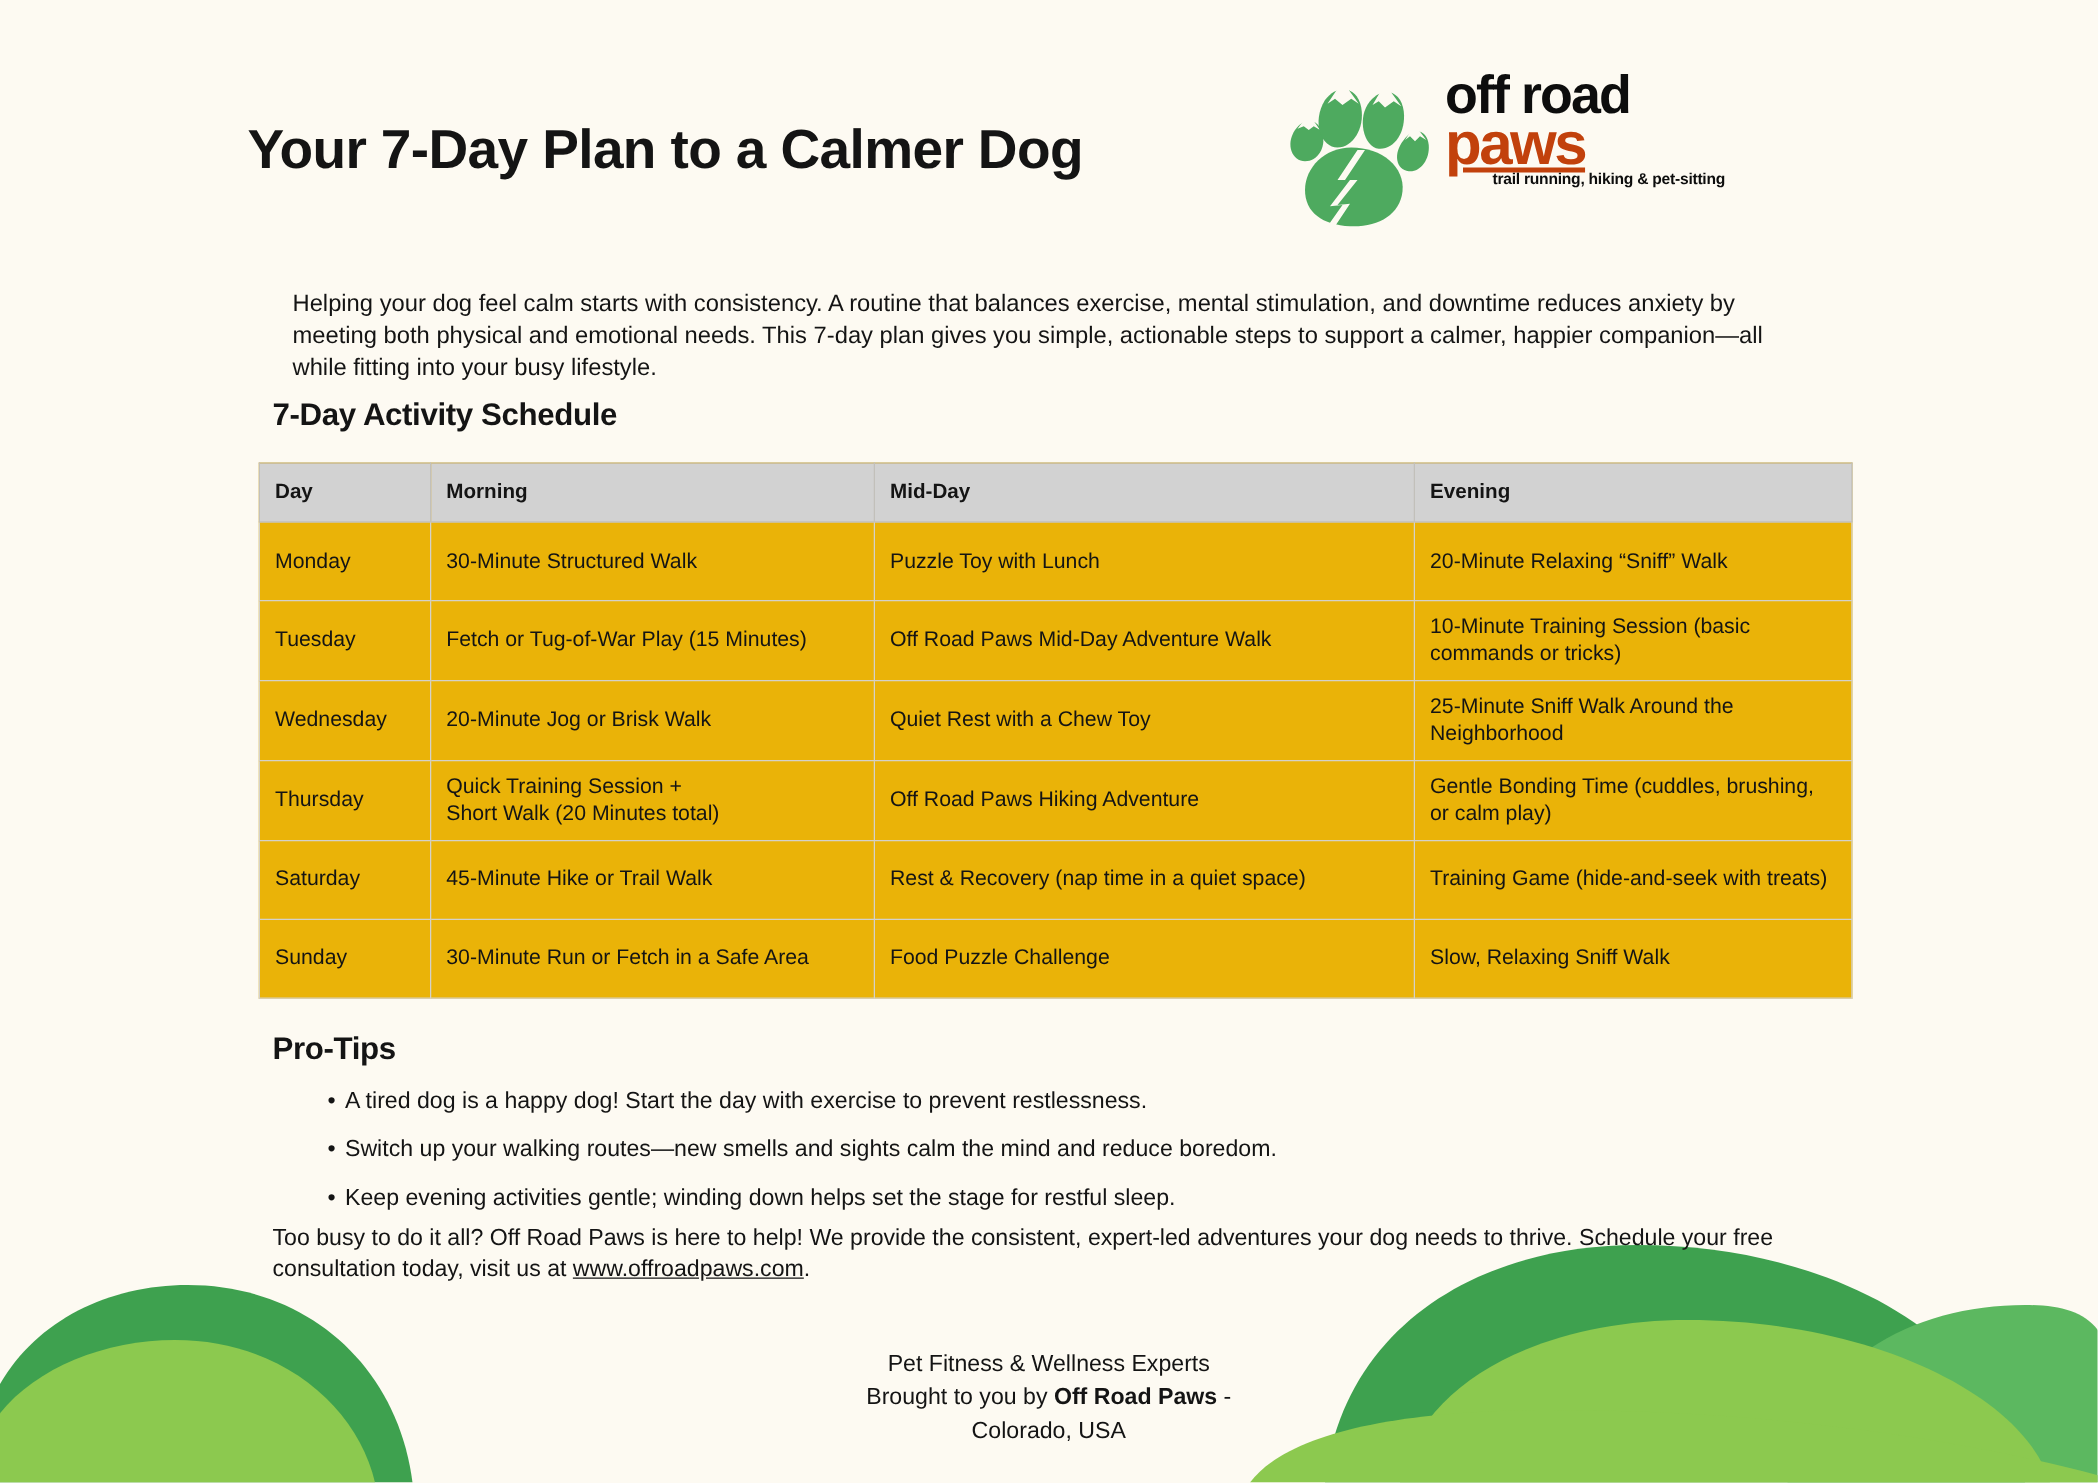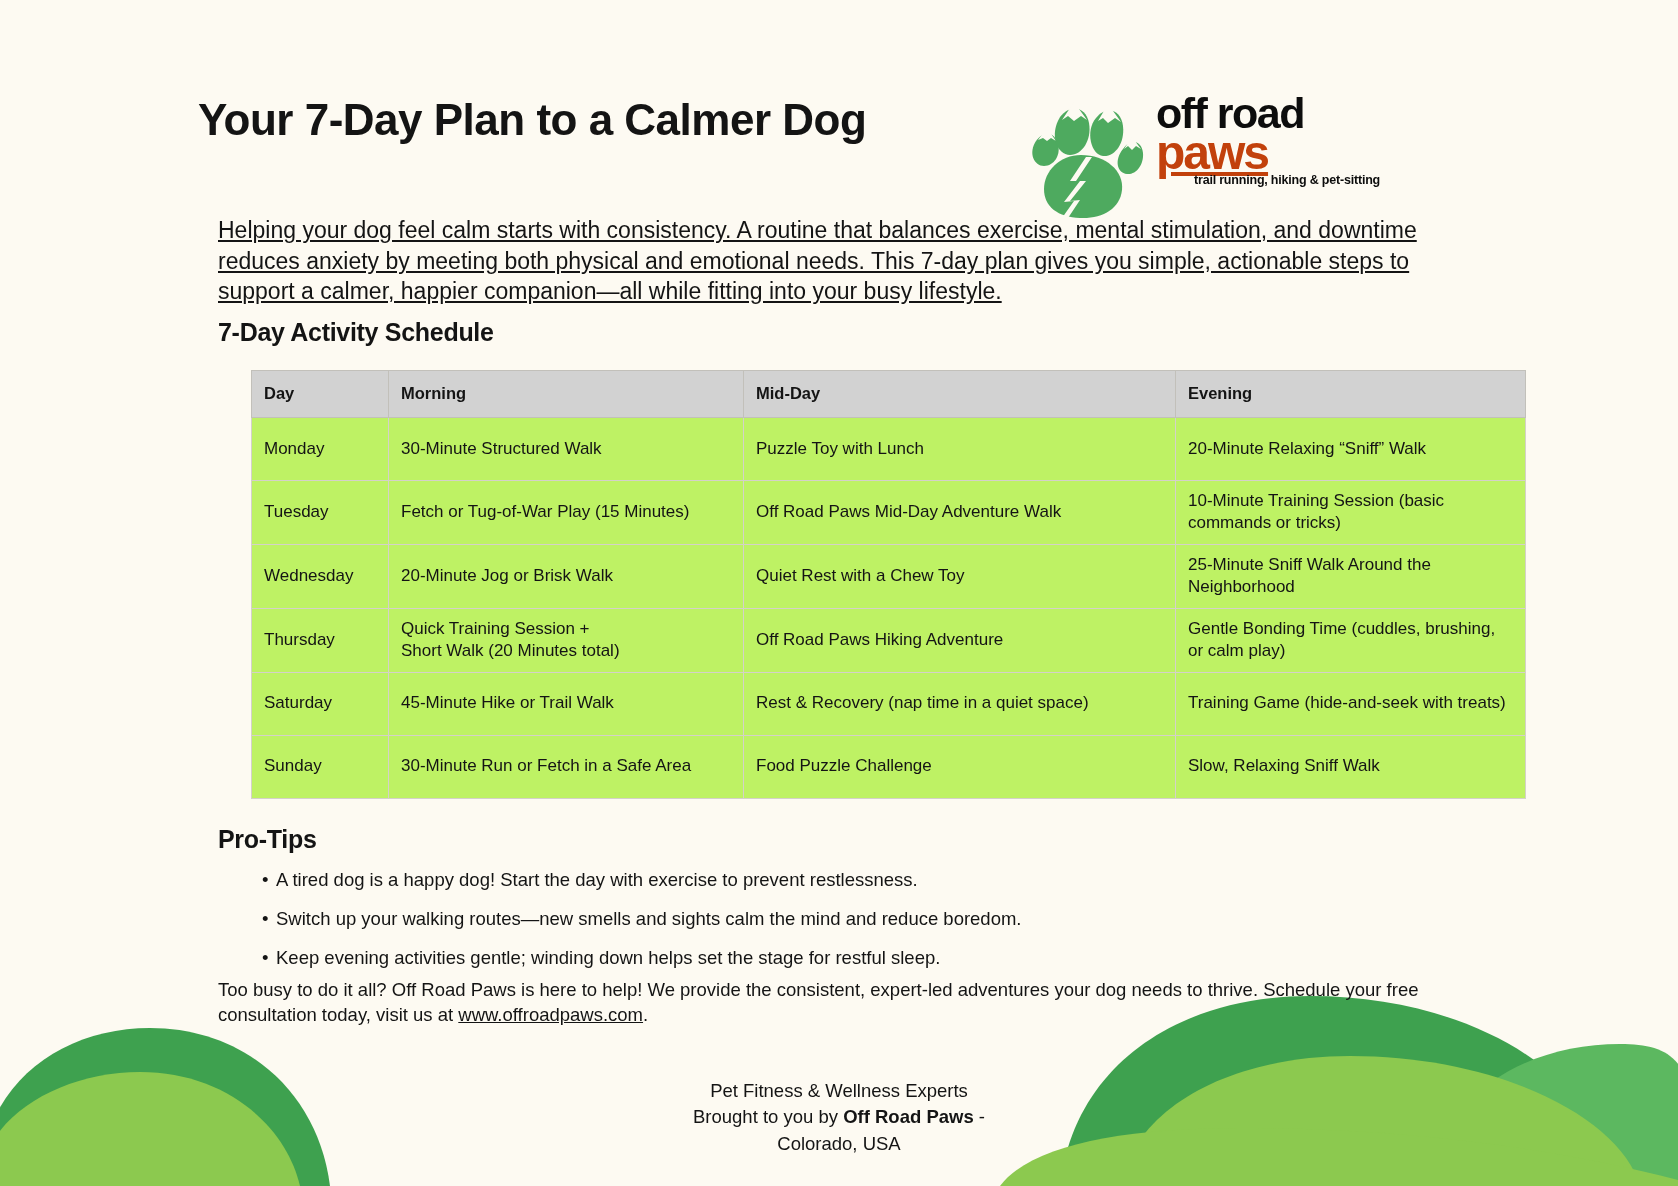--- a/index.html
+++ b/index.html
@@ -52,21 +52,20 @@
     letter-spacing: -0.5px;
     white-space: nowrap;
     margin: 0;
   }
   .logo {
     position: absolute;
     right: 300px;
     top: 58px;
     width: 370px;
     height: 128px;
-    margin-top: 37px;
   }
   .logo-paw {
     position: absolute;
     left: 10px;
     top: 2px;
     width: 128px;
     height: 122px;
   }
   .logo-word {
     position: absolute;
@@ -100,24 +99,23 @@
     color: #0d0d0d;
     white-space: nowrap;
   }
 
   
   .intro {
     position: absolute;
     left: 218px;
     top: 215px;
     width: 1205px;
-    font-size: 23px;
+    font-size: 19px;
     line-height: 1.33;
-    margin: 0;
-    text-decoration: underline;
+    margin: 16px;
   }
 
   
   .section-heading {
     font-size: 25px;
     font-weight: bold;
     margin: 0;
     letter-spacing: -0.3px;
   }
   .schedule-heading {
@@ -131,22 +129,21 @@
     position: absolute;
     left: 207px;
     top: 370px;
     width: 1274px;
   }
   table.schedule {
     width: 100%;
     border-collapse: collapse;
     table-layout: fixed;
     font-size: 17px;
-    background: #bef264;
-    margin-left: 44px;
+    background: #eab308;
   }
   table.schedule th,
   table.schedule td {
     border: 1px solid #d4d1c9;
     padding: 9px 12px;
     text-align: left;
     vertical-align: middle;
     line-height: 1.32;
   }
   table.schedule thead th {

